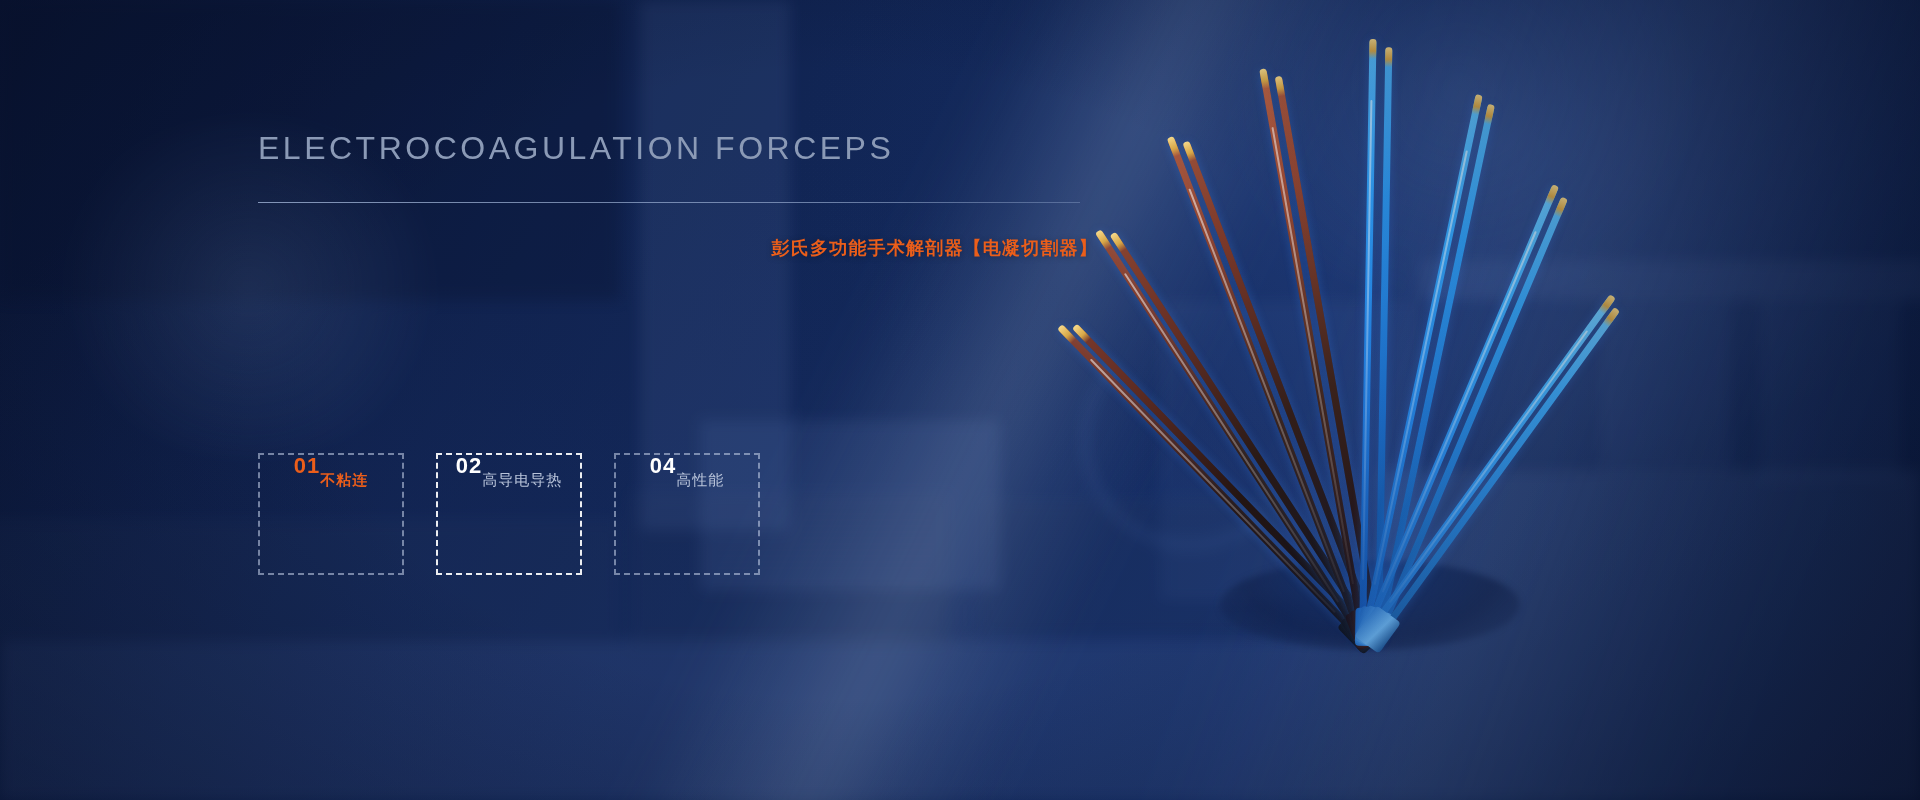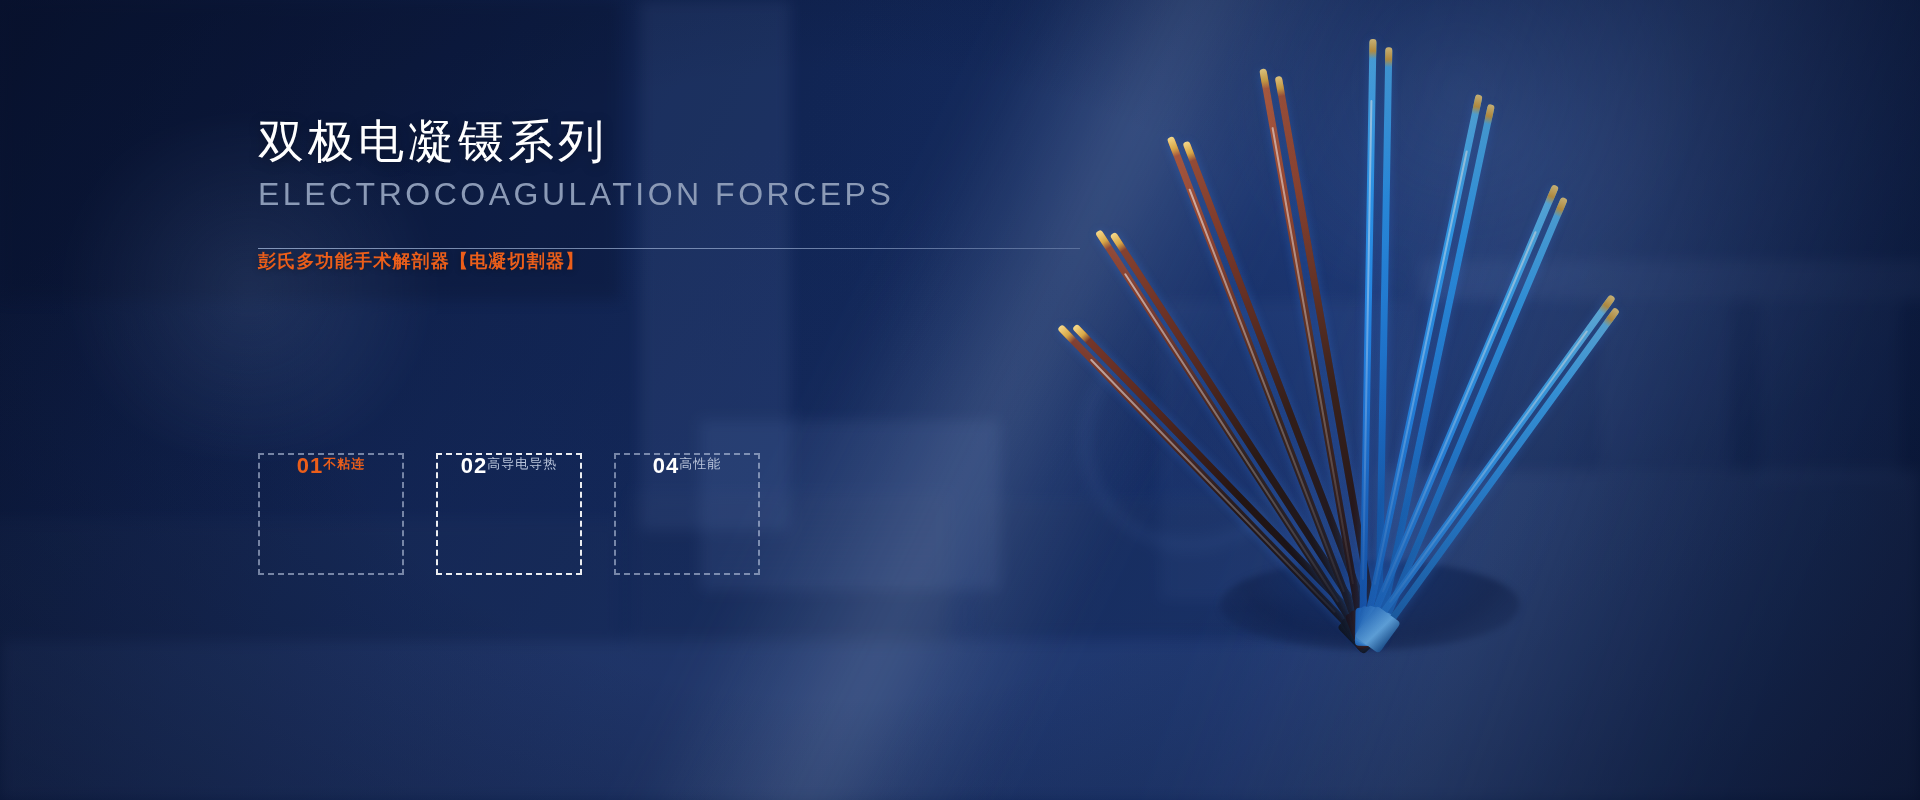--- a/index.html
+++ b/index.html
@@ -65,37 +65,37 @@
   .title-en{
     margin-top:14px; font-size:32px; line-height:1.0; letter-spacing:3.5px;
     color:#8b9ab6; font-weight:300; white-space:nowrap;
     font-family:"Liberation Sans","DejaVu Sans",sans-serif;
   }
   .divider{
     margin-top:38px; width:822px; height:1px;
     background:linear-gradient(to right, rgba(178,198,232,0.70) 0%, rgba(178,198,232,0.55) 70%, rgba(178,198,232,0.30) 100%);
   }
   .subtitle{
-    font-size:18px; letter-spacing:1.2px; font-weight:700;
-    color:#eb5e1a; text-shadow:0 1px 6px rgba(0,0,0,.30);
+    margin-top:33px; font-size:18px; letter-spacing:1.2px; font-weight:700;
+    color:#eb5e1a; text-shadow:0 1px 6px rgba(0,0,0,.30);text-align:right;
   }
 
   
   .features{ position:absolute; left:258px; top:453px; display:flex; gap:32px; }
   .feature{
     width:146px; height:122px;
     display:flex; flex-direction:row; justify-content:center;
     border:2px dashed rgba(200,212,235,0.55);
   }
   .feature.bright{ border-color:rgba(255,255,255,0.92); }
   .feature .num{
     font-size:22px; font-weight:700; letter-spacing:1px; color:#ffffff; line-height:1;
   }
   .feature .lbl{
-    margin-top:2px; font-size:13px; letter-spacing:1px; color:#b9c4da; line-height:1;
+    margin-top:17px; font-size:15px; letter-spacing:1px; color:#b9c4da; line-height:1;
   }
   .feature.accent .num{ color:#eb5e1a; }
   .feature.accent .lbl{ color:#eb5e1a; font-weight:700; }
 
   
   .forceps{ position:absolute; left:1060px; top:60px; width:620px; height:580px; }
   .fp{ position:absolute; left:50%; bottom:0; transform-origin:50% 100%; }
   .fp .arm{
     position:absolute; bottom:0; width:7px; border-radius:3px 3px 0 0;
     box-shadow:0 0 10px rgba(60,140,255,.30);
@@ -228,21 +228,20 @@
       <div class="arm" style="left:2px;height:412px;background:linear-gradient(to top,#1b5da6 0%,#2982d5 40%,#3da6f3 75%,#6dc7fb 100%);">
           <span class="tip"></span>
         </div>
       <div class="grip" style="background:linear-gradient(100deg,#3079cb,#68b1ee 55%,#1e589a);"></div>
     </div>
   </div>
 
   <div class="vignette"></div>
 
   <div class="content">
-    <div class="title-cn">双极电凝镊系列</div>
     <div class="title-en">ELECTROCOAGULATION FORCEPS</div>
     <div class="divider"></div>
     <div class="subtitle">彭氏多功能手术解剖器【电凝切割器】</div>
   </div>
 
   <div class="features">
     <div class="feature accent">
       <div class="num">01</div>
       <div class="lbl">不粘连</div>
     </div>

